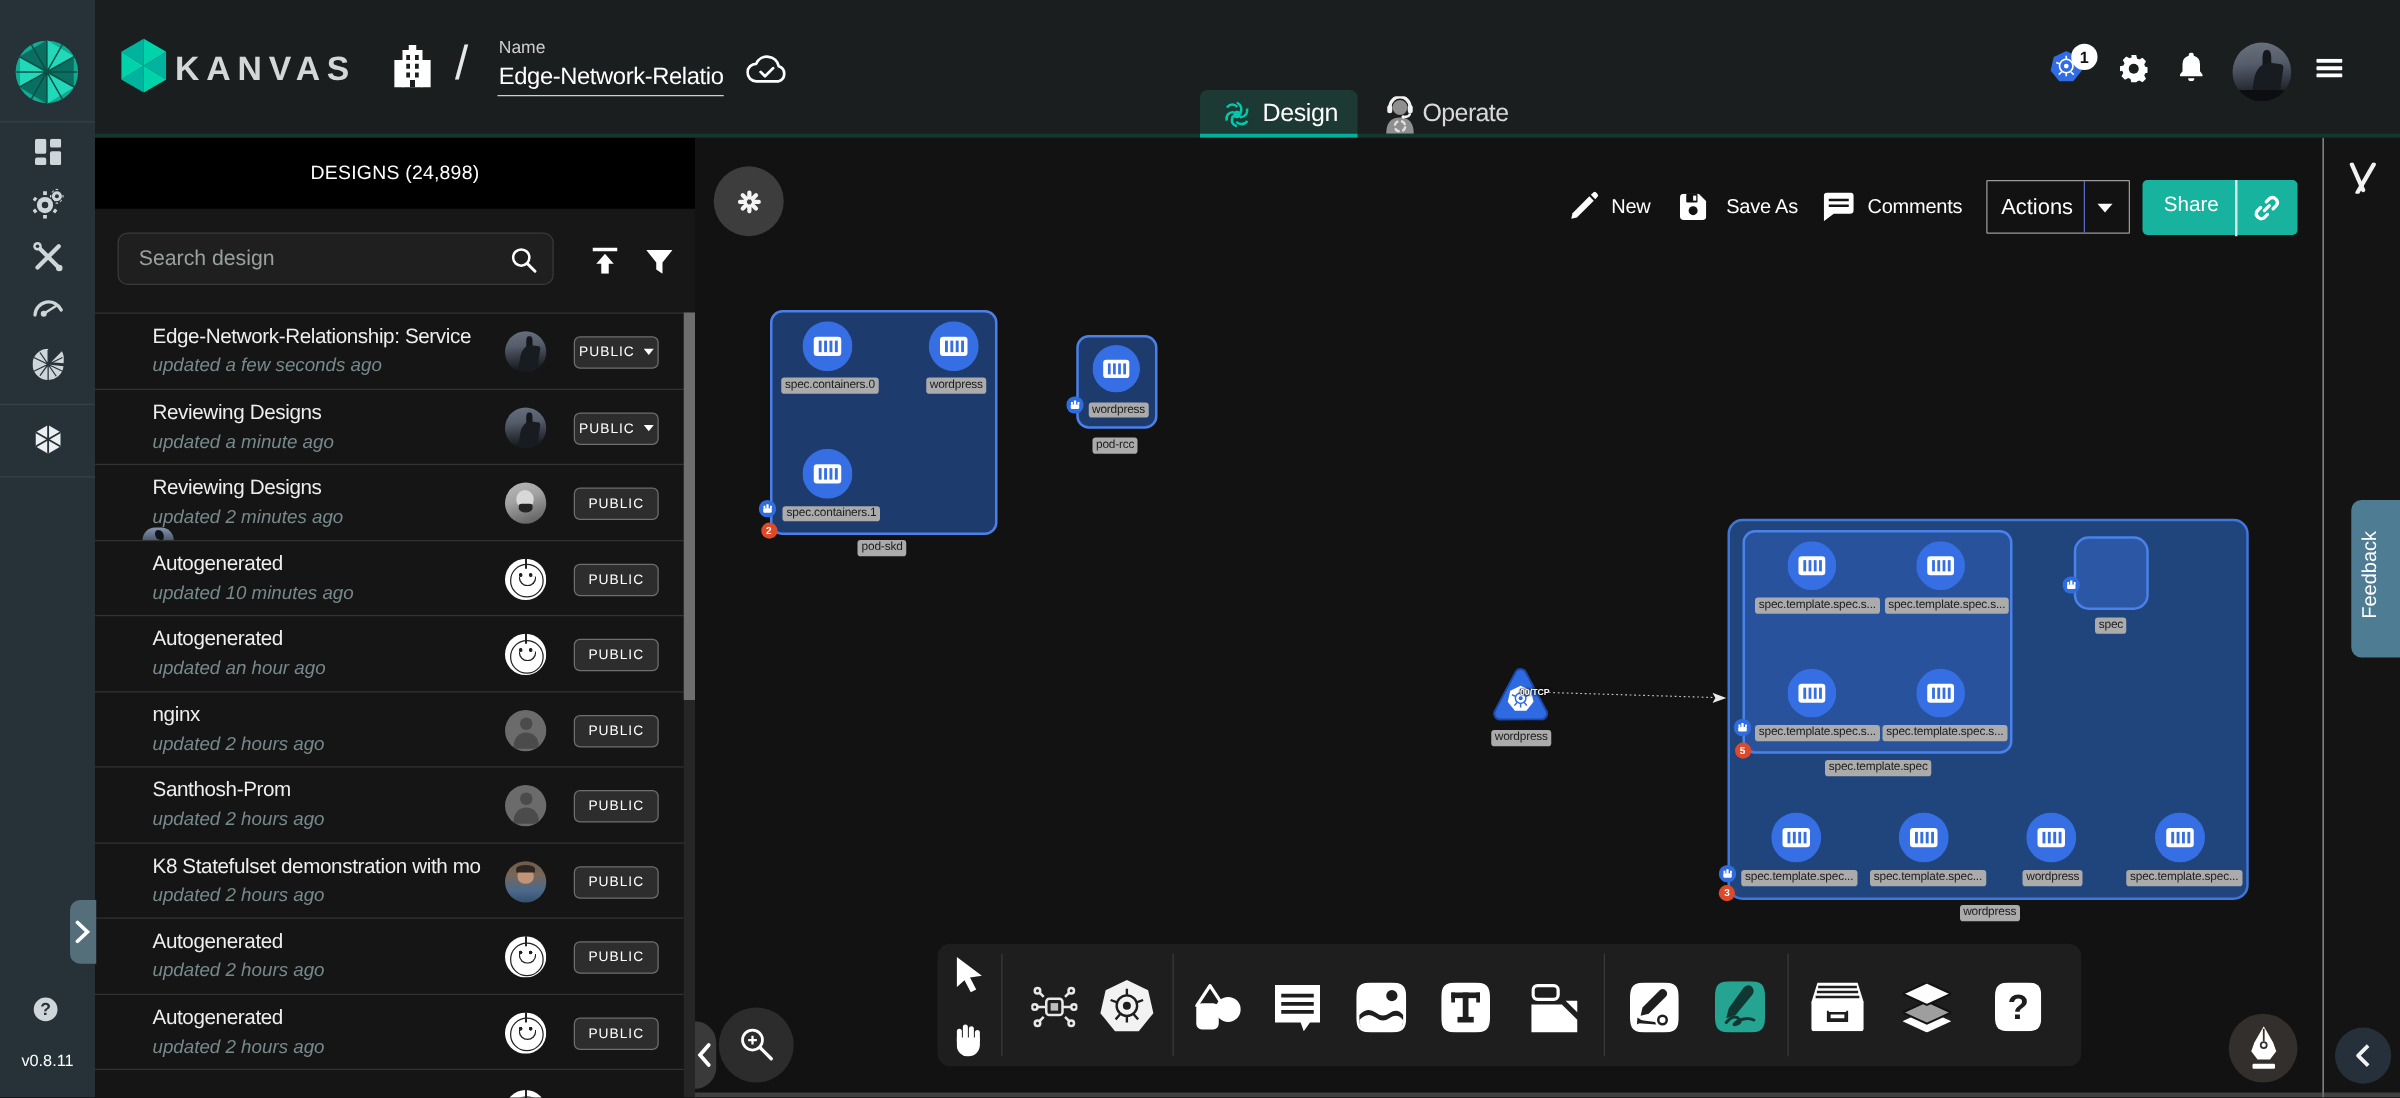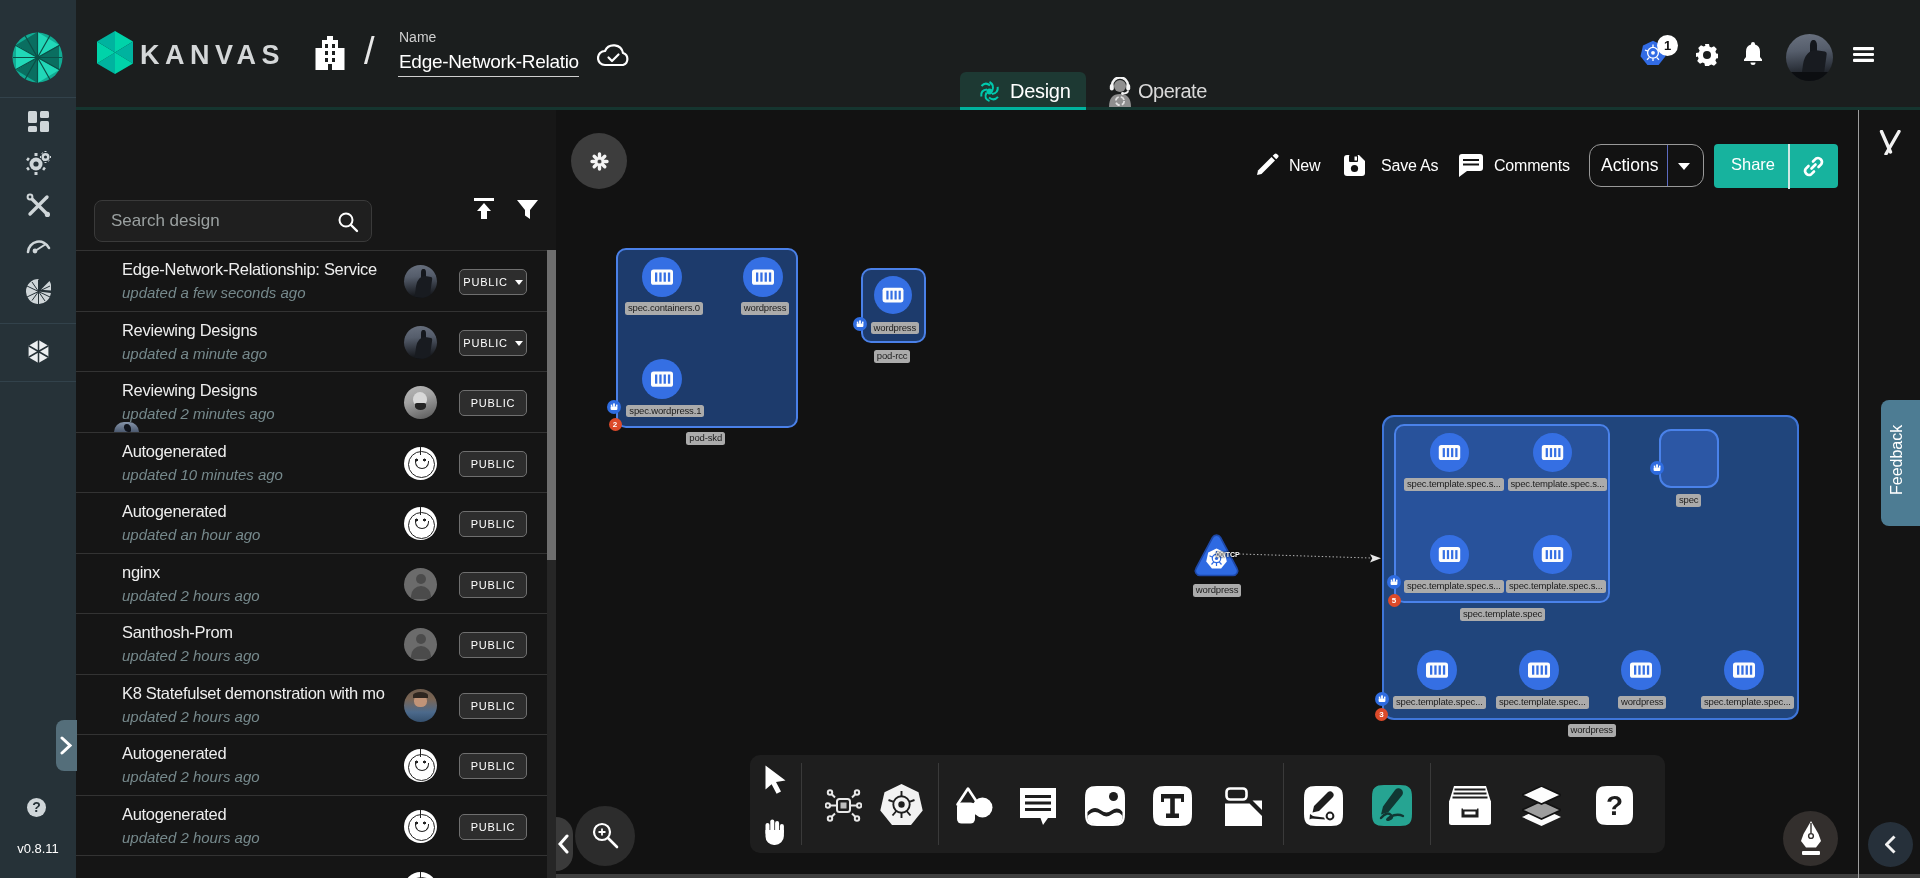--- a/index.html
+++ b/index.html
@@ -16,21 +16,21 @@
 #hline { position:absolute; left:0; bottom:0; width:1844px; height:3px; background:#15352f; }
 #tab-design { position:absolute; left:884px; top:72px; width:126px; height:38px; background:#1d3933; border-radius:6px 6px 0 0; }
 #tab-design .lbl { position:absolute; left:50px; top:8px; color:#fff; font-size:20px; letter-spacing:-0.3px; }
 #tab-operate { position:absolute; left:1009px; top:72px; width:146px; height:38px; }
 #tab-operate .lbl { position:absolute; left:53px; top:8px; color:#d9d9d9; font-size:20px; letter-spacing:-0.5px; }
 #tabline { position:absolute; left:884px; top:107px; width:126px; height:3px; background:#00B39F; z-index:2; }
 
 
 #panel { position:absolute; left:76px; top:110px; width:480px; height:768px; background:#171717; z-index:10; }
 #panel-h { position:absolute; left:0; top:0; width:480px; height:57px; background:#000; color:#fff; text-align:center; line-height:57px; font-size:15.5px; letter-spacing:0.2px; }
-#searchbox { position:absolute; left:18px; top:90px; width:278px; height:42px; background:#1f1f1f; border:1px solid #3a3a3a; border-radius:8px; }
+#searchbox { position:absolute; left:18px; top:76px; width:349px; height:42px; background:#1f1f1f; border:1px solid #3a3a3a; border-radius:8px; }
 #searchbox .ph { position:absolute; left:16px; top:10px; color:#9aa0a0; font-size:17px; }
 .row { position:absolute; left:0; width:471px; height:61px; border-top:1px solid #333; background:#151515; }
 .row .t { position:absolute; left:46px; top:9px; color:#eee; font-size:16.5px; letter-spacing:-0.3px; }
 .row .s { position:absolute; left:46px; top:33px; color:#76898c; font-size:15px; font-style:italic; }
 .row .av { position:absolute; left:328px; top:14px; width:33px; height:33px; border-radius:50%; overflow:hidden; }
 .pub { position:absolute; left:383px; top:18px; width:68px; height:26px; border:1px solid #6f6f6f; border-radius:5px; background:#2d2d2d; color:#fff; font-size:11px; font-weight:normal; letter-spacing:0.8px; text-align:center; line-height:24px; }
 #scroll { position:absolute; left:471px; top:140px; width:9px; height:628px; background:#262626; }
 #scrollthumb { position:absolute; left:471px; top:140px; width:9px; height:310px; background:#6e6e6e; }
 .crt { display:inline-block; width:0; height:0; border-left:4.5px solid transparent; border-right:4.5px solid transparent; border-top:5px solid #fff; margin-left:3px; vertical-align:1px; }
 .av-bat { background:linear-gradient(175deg, #68707e 0%, #555d6b 35%, #31363f 65%, #101215 95%); }
@@ -50,21 +50,21 @@
 .av-photo::after { content:""; position:absolute; left:9px; top:3px; width:15px; height:6px; background:#2e2620; border-radius:50% 50% 0 0; }
 
 
 #canvas { position:absolute; left:556px; top:110px; width:1302px; height:768px; background:#121212; }
 .chip { position:absolute; background:#ababab; color:#1c1c1c; font-size:9.5px; letter-spacing:-0.15px; line-height:12.5px; padding:0 3px; border-radius:2.5px; white-space:nowrap; text-align:center; }
 .nd { position:absolute; }
 .rb { position:absolute; width:13px; height:13px; border-radius:50%; background:#dc4a2a; color:#fff; font-size:8px; font-weight:bold; text-align:center; line-height:13px; z-index:4; }
 
 
 .ctxt { position:absolute; color:#fff; font-size:16px; letter-spacing:-0.2px; }
-#actions { position:absolute; left:1033px; top:34px; width:115px; height:43px; border:1px solid #999; border-radius:12px; color:#fff; }
+#actions { position:absolute; left:1033px; top:34px; width:115px; height:43px; border:1px solid #999; border-radius:1px; color:#fff; }
 #share { position:absolute; left:1158px; top:34px; width:124px; height:44px; background:#17b39e; border-radius:4px; color:#fff; }
 
 
 #btoolbar { position:absolute; left:194px; top:645px; width:915px; height:98px; background:#1e1e1e; border-radius:10px; }
 .vsep { position:absolute; top:8px; width:1px; height:82px; background:#3a3a3a; }
 
 
 #rstrip { position:absolute; left:1858px; top:110px; width:62px; height:768px; background:#141414; border-left:1px solid #9e9e9e; z-index:15; }
 #feedback { position:absolute; left:1881px; top:400px; width:39px; height:126px; background:#4d7c93; border-radius:8px 0 0 8px; z-index:16; }
 #feedback span { position:absolute; left:7px; top:95px; color:#fff; font-size:16px; transform-origin:0 0; transform:rotate(-90deg); display:block; width:110px; }
@@ -266,20 +266,21 @@
   <svg style="position:absolute;left:1777px;top:47px" width="21" height="15" viewBox="0 0 21 15">
     <g fill="#fff">
         <rect y="0" width="21" height="3.2" rx="1"></rect>
         <rect y="5.9" width="21" height="3.2" rx="1"></rect>
         <rect y="11.8" width="21" height="3.2" rx="1"></rect>
       </g>
   </svg>
 </div>
 
 <div id="panel">
+  <div id="panel-h">DESIGNS (24,898)</div>
   <div id="searchbox">
     <span class="ph">Search design</span>
     <svg style="position:absolute;right:12px;top:10px" width="22" height="22" viewBox="0 0 22 22">
         <circle cx="9" cy="9" r="6.5" fill="none" stroke="#fff" stroke-width="2"></circle>
         <path d="M14 14 L20 20" stroke="#fff" stroke-width="2.4" stroke-linecap="round"></path>
       </svg>
   </div>
   <svg style="position:absolute;left:398px;top:88px" width="20" height="21" viewBox="0 0 20 21">
       <g fill="#fff">
         <rect x="0" y="0" width="20" height="3"></rect>
@@ -409,21 +410,21 @@
       <use href="#cont40"></use>
     </svg>
   <svg class="nd" style="left:187.3px;top:146.5px" width="40" height="40">
       <use href="#cont40"></use>
     </svg>
   <svg class="nd" style="left:85.5px;top:249px" width="40" height="40">
       <use href="#cont40"></use>
     </svg>
   <div class="chip" style="left:69px;top:192px;">spec.containers.0</div>
   <div class="chip" style="left:184.8px;top:192px;">wordpress</div>
-  <div class="chip" style="left:70.3px;top:294.8px;">spec.wordpress.1</div>
+  <div class="chip" style="left:70.3px;top:294.8px;">spec.containers.1</div>
   <div class="chip" style="left:130.3px;top:322px;text-align:right;">pod-skd</div>
   <svg class="nd" style="left:51.3px;top:289.5px;z-index:4" width="14" height="14">
       <use href="#bbg"></use>
     </svg>
   <div class="rb" style="left:52.5px;top:307.8px;">2</div>
 
   <div style="position:absolute;left:305px;top:158px;width:65px;height:75px;background:#1d3b6c;border:2px solid #4a80e8;border-radius:10px;"></div>
   <svg class="nd" style="left:317.6px;top:165.6px" width="38" height="38" viewBox="0 0 40 40">
       <use href="#cont40"></use>
     </svg>

